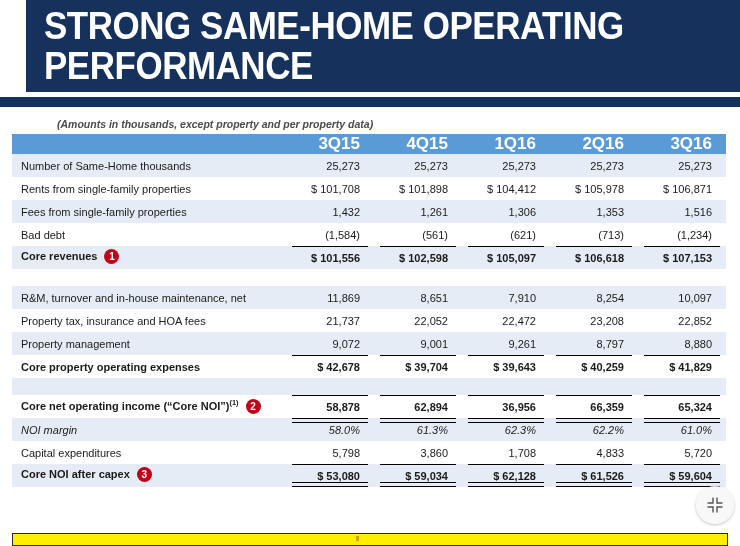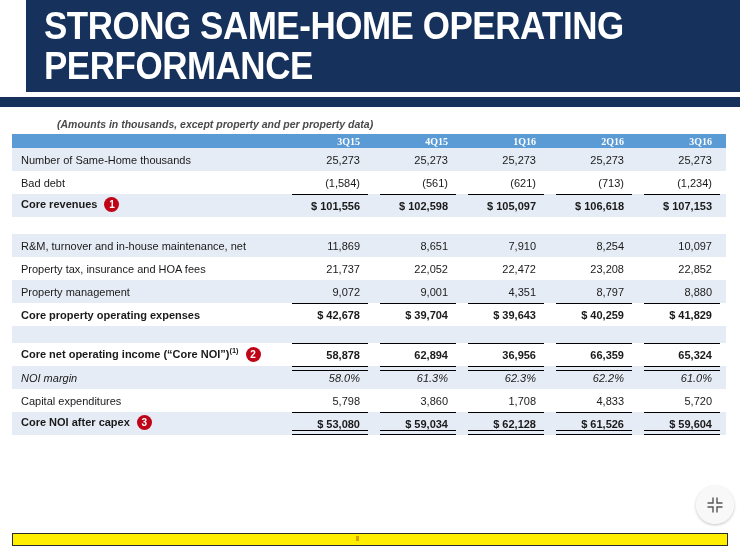--- a/index.html
+++ b/index.html
@@ -79,22 +79,21 @@
   }
 
   
   tr.hdr th {
     background: #5b9bd5;
     color: #ffffff;
     font-weight: bold;
     height: 14px;
     text-align: right;
     padding-right: 14px;
-    font-size: 10px;
-    font-family: Liberation Serif, serif;
+    font-size: 17px;
   }
   tr.hdr th.lbl-h { text-align: left; }
 
   
   tr.row td {
     height: 23px;
     text-align: right;
     padding-right: 14px;
     white-space: nowrap;
   }
@@ -231,21 +230,37 @@
 
       <tr class="row stripe">
         <td class="lbl">Number of Same-Home thousands</td>
         <td class="num">25,273</td>
         <td class="num">25,273</td>
         <td class="num">25,273</td>
         <td class="num">25,273</td>
         <td class="num">25,273</td>
       </tr>
 
-
+      <tr class="row plain">
+        <td class="lbl">Rents from single-family properties</td>
+        <td class="num">$ 101,708</td>
+        <td class="num">$ 101,898</td>
+        <td class="num">$ 104,412</td>
+        <td class="num">$ 105,978</td>
+        <td class="num">$ 106,871</td>
+      </tr>
+
+      <tr class="row stripe">
+        <td class="lbl">Fees from single-family properties</td>
+        <td class="num">1,432</td>
+        <td class="num">1,261</td>
+        <td class="num">1,306</td>
+        <td class="num">1,353</td>
+        <td class="num">1,516</td>
+      </tr>
 
       <tr class="row plain">
         <td class="lbl">Bad debt</td>
         <td class="num">(1,584)</td>
         <td class="num">(561)</td>
         <td class="num">(621)</td>
         <td class="num">(713)</td>
         <td class="num">(1,234)</td>
       </tr>
 
@@ -277,21 +292,21 @@
         <td class="num">22,052</td>
         <td class="num">22,472</td>
         <td class="num">23,208</td>
         <td class="num">22,852</td>
       </tr>
 
       <tr class="row stripe">
         <td class="lbl">Property management</td>
         <td class="num">9,072</td>
         <td class="num">9,001</td>
-        <td class="num">4,351</td>
+        <td class="num">9,261</td>
         <td class="num">8,797</td>
         <td class="num">8,880</td>
       </tr>
 
       <tr class="row plain total">
         <td class="lbl">Core property operating expenses</td>
         <td class="num sgl-top">$ 42,678</td>
         <td class="num sgl-top">$ 39,704</td>
         <td class="num sgl-top">$ 39,643</td>
         <td class="num sgl-top">$ 40,259</td>

